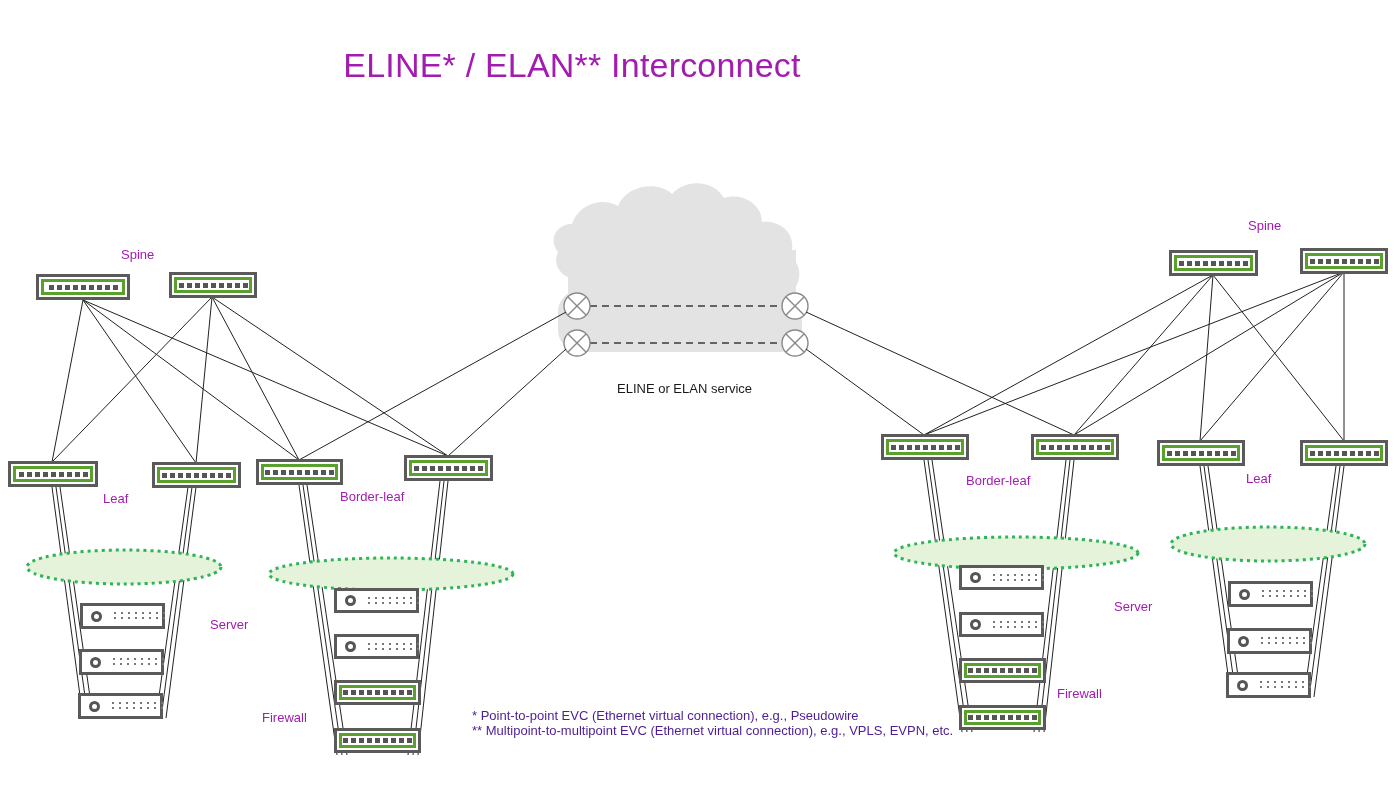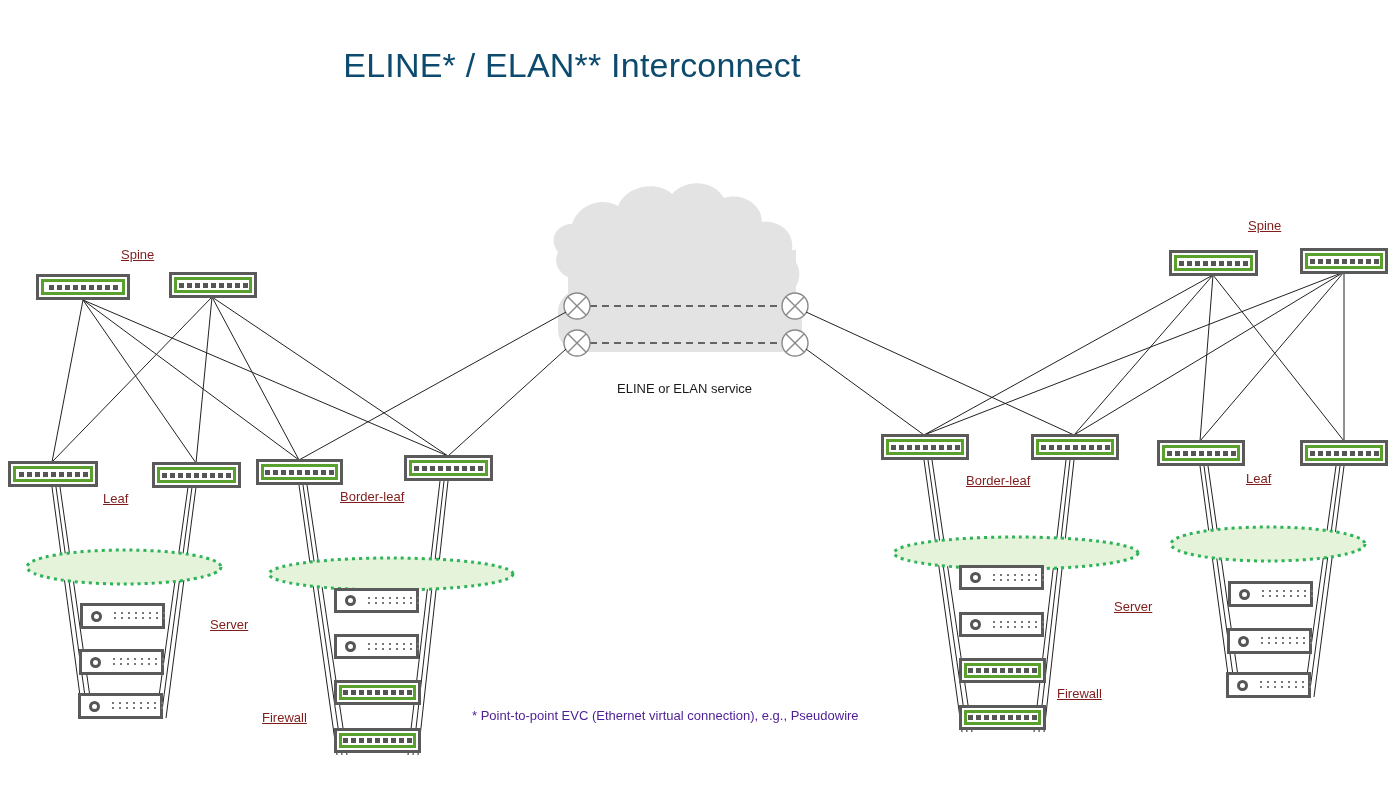--- a/index.html
+++ b/index.html
@@ -20,21 +20,21 @@
   }
   #title {
     position: absolute;
     left: 0;
     top: 46px;
     width: 1144px;
     text-align: center;
     font-size: 34px;
     font-weight: 400;
     letter-spacing: 0.2px;
-    color: #0c4a6e;
+    color: #a21caf;
   }
   svg.wires {
     position: absolute;
     left: 0;
     top: 0;
     width: 1398px;
     height: 786px;
     pointer-events: none;
   }
   
@@ -89,23 +89,22 @@
   .server .dots i {
     display: block;
     width: 2px;
     height: 2px;
     background: #777777;
   }
   
   .label {
     position: absolute;
     font-size: 13px;
-    color: #7f1d1d;
+    color: #a21caf;
     white-space: nowrap;
-    text-decoration: underline;
   }
   .footnotes {
     position: absolute;
     font-size: 13px;
     line-height: 19px;
     color: #4c1d95;
     white-space: nowrap;
   }
   
   .cloud-label {
@@ -679,14 +678,15 @@
   <div class="label" style="left:340px;  top:489px;">Border-leaf</div>
   <div class="label" style="left:966px;  top:473px;">Border-leaf</div>
   <div class="label" style="left:210px;  top:617px;">Server</div>
   <div class="label" style="left:1114px; top:599px;">Server</div>
   <div class="label" style="left:262px;  top:710px;">Firewall</div>
   <div class="label" style="left:1057px; top:686px;">Firewall</div>
 
   <div class="cloud-label" style="left:617px; top:381px;">ELINE or ELAN service</div>
 
   <div class="footnotes" style="left:472px; top:706px;">* Point-to-point EVC (Ethernet virtual connection), e.g., Pseudowire</div>
+  <div class="footnotes" style="left:472px; top:721px;">** Multipoint-to-multipoint EVC (Ethernet virtual connection), e.g., VPLS, EVPN, etc.</div>
 
 </div>
 
 </body></html>

